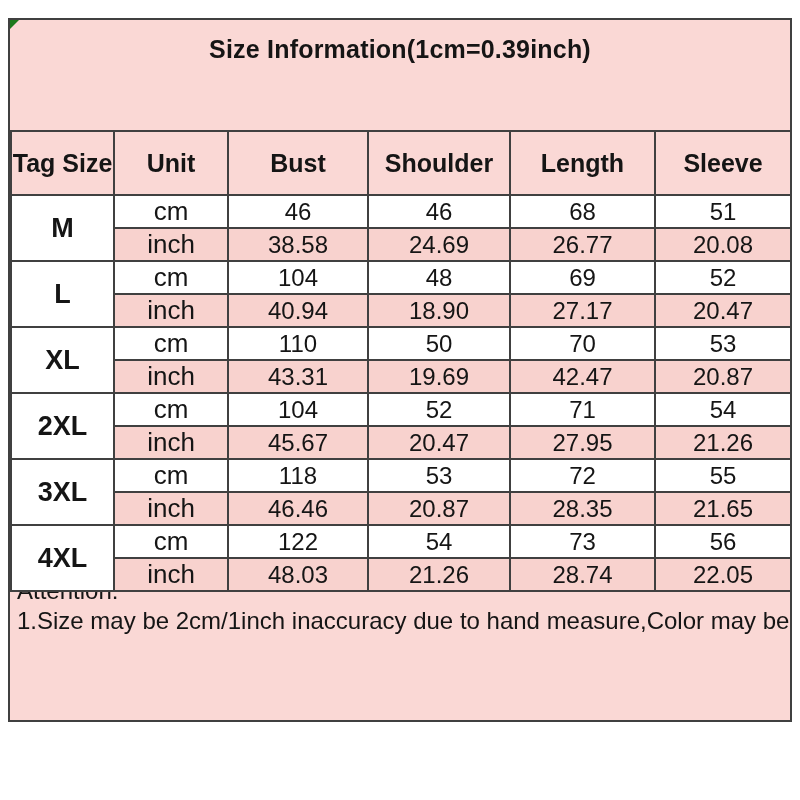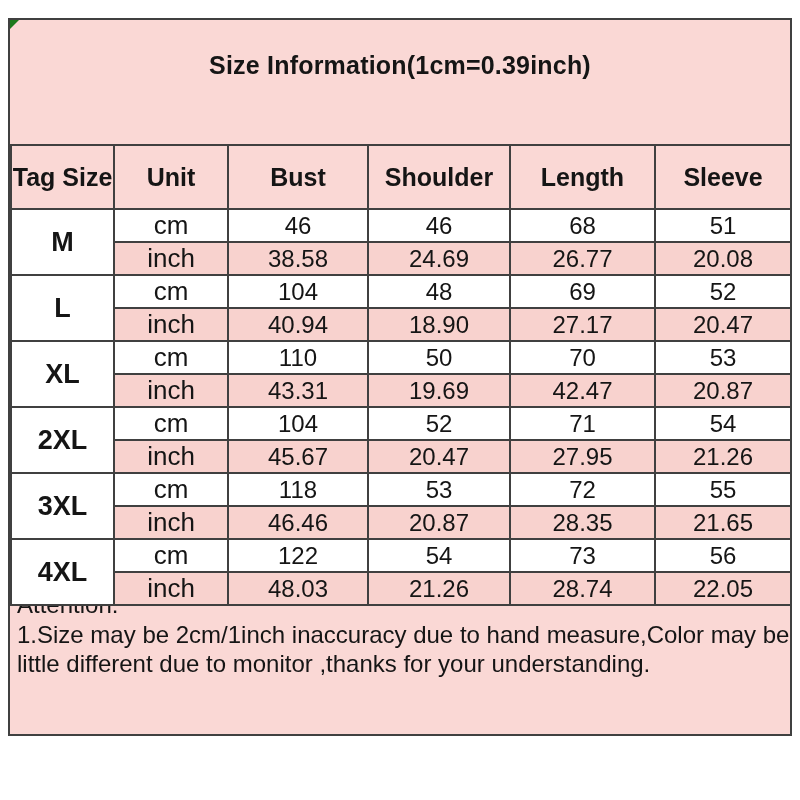--- a/index.html
+++ b/index.html
@@ -25,23 +25,23 @@
     background:var(--pink);
     border:2px solid var(--line);
   }
   .green-corner{
     position:absolute; left:0; top:0;
     width:0;height:0;
     border-top:9px solid #1d7a1d;
     border-right:9px solid transparent;
   }
   .header-section{
-    height:124px;
+    height:110px;
     text-align:center;
-    padding-top:30px;
+    padding-top:14px;
   }
   .title{
     font-size:25px;
     font-weight:bold;
     line-height:30px;
     letter-spacing:0.2px;
   }
   .subtitle{
     font-size:25px;
     font-weight:normal;
@@ -96,20 +96,21 @@
     margin-top:-13px;   
     white-space:nowrap;
   }
   .attention-notes{
     margin-top:3px;
   }
   .note-line{
     font-size:24px;
     line-height:29px;
     white-space:nowrap;
+    text-align:right;
   }
 </style>
 </head>
 <body>
 
 <div class="screen">
   <div class="panel">
     <div class="green-corner"></div>
 
     <div class="header-section">
@@ -226,17 +227,16 @@
             <td>28.74</td>
             <td>22.05</td>
           </tr>
         </tbody>
     </table>
 
     <div class="attention-section">
       <span class="attention-label">Attention:</span>
       <div class="attention-notes">
           <div class="note-line">1.Size may be 2cm/1inch inaccuracy due to hand measure,Color may be</div>
-          <div class="note-line">little different due to monitor ,thanks for your understanding.</div>
         </div>
     </div>
   </div>
 </div>
 
 </body></html>

